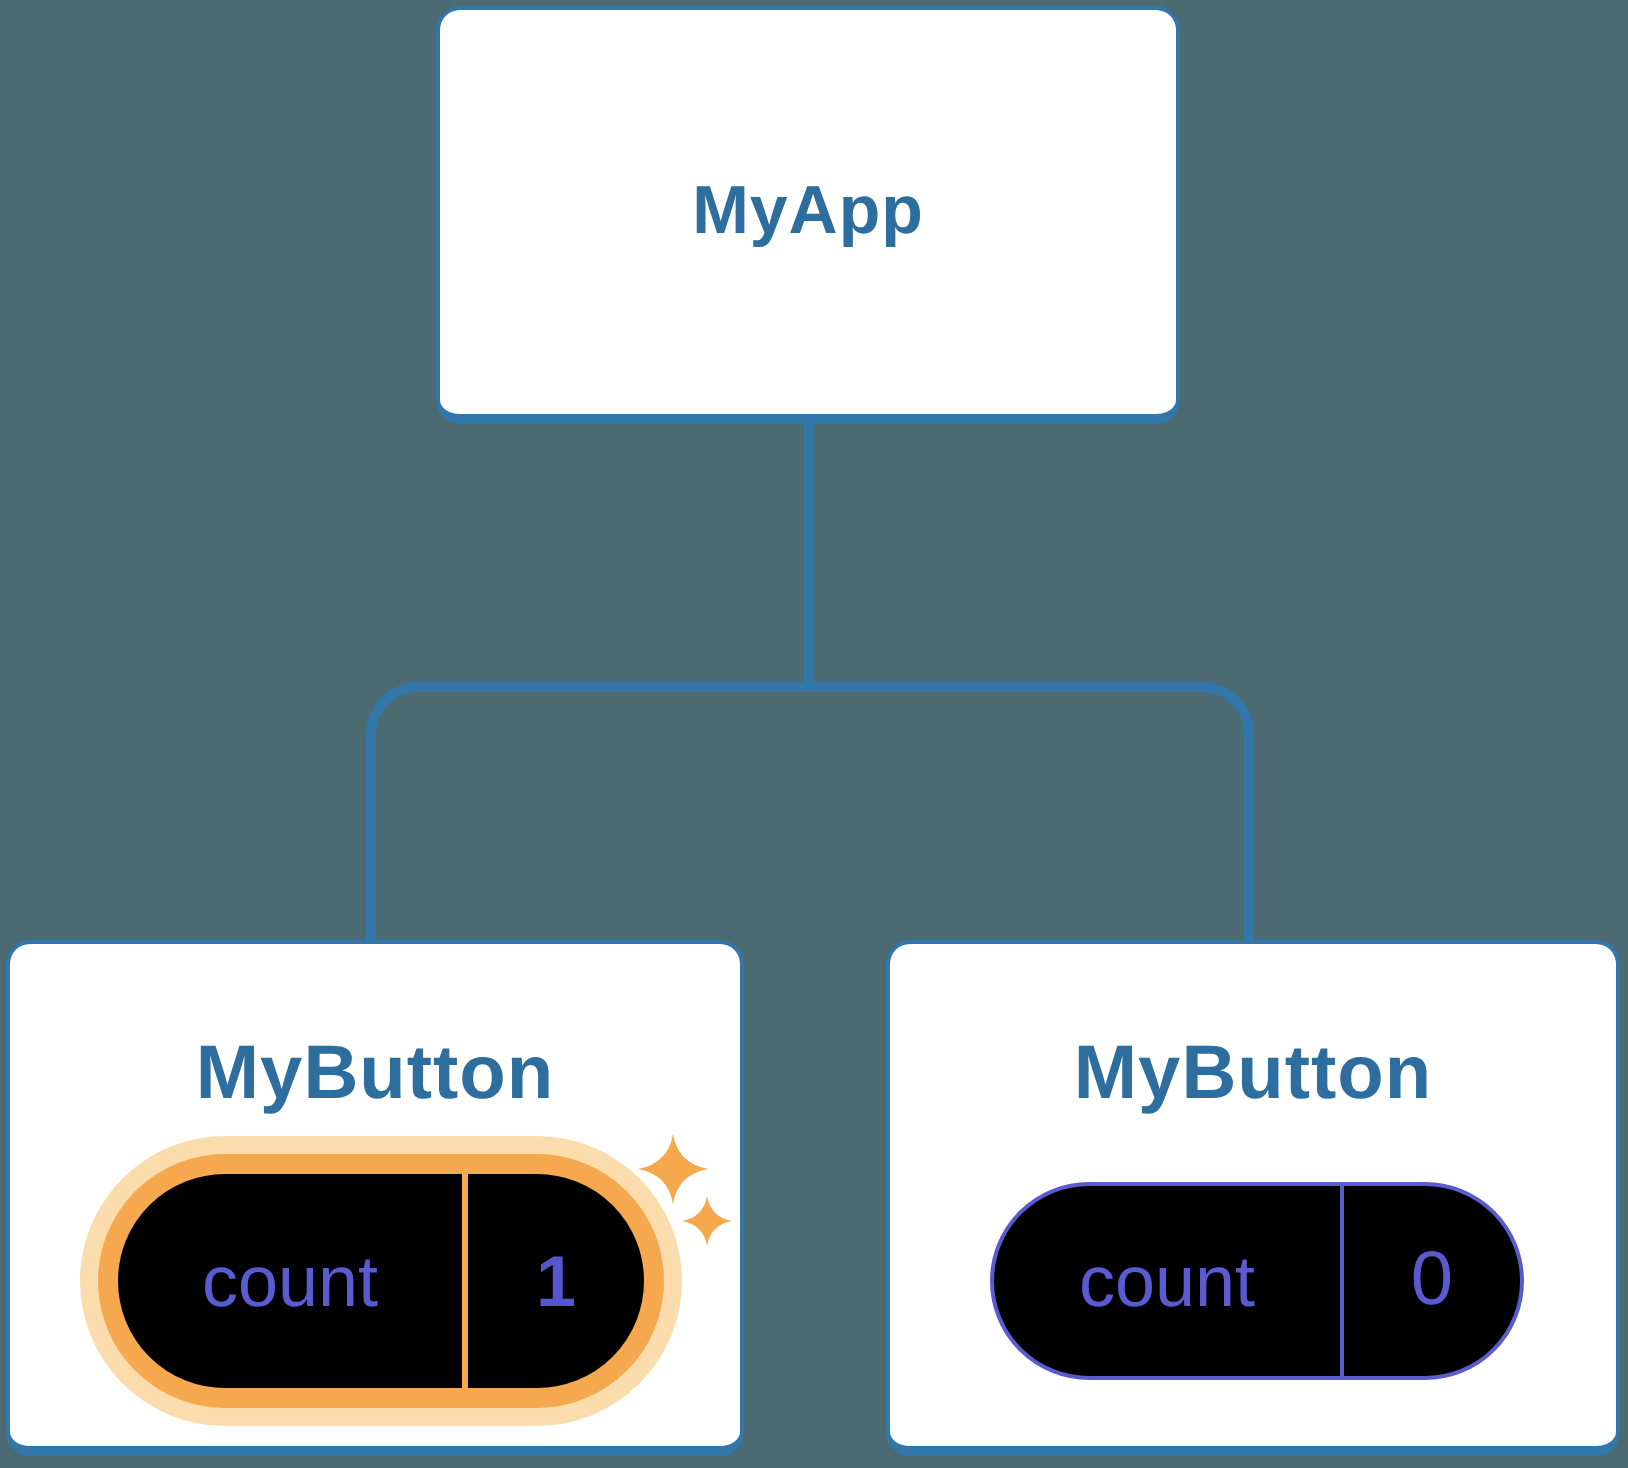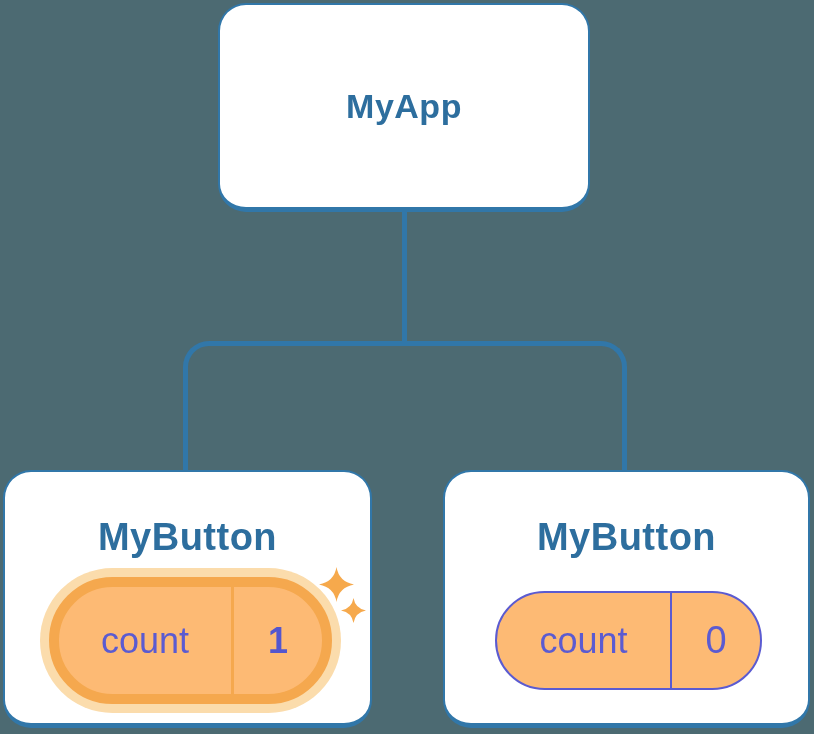--- a/index.html
+++ b/index.html
@@ -12,21 +12,21 @@
     background: #4c6a72;
     overflow: hidden;
   }
 
   
   .card {
     position: absolute;
     background: #ffffff;
     border: 2px solid #3177a9;
     border-bottom-width: 5px;
-    border-radius: 28px;
+    border-radius: 12px;
     box-sizing: border-box;
   }
   .card-root  { left: 218px; top: 3px;   width: 372px; height: 209px; }
   .card-left  { left: 3px;   top: 470px; width: 369px; height: 258px; }
   .card-right { left: 443px; top: 470px; width: 367px; height: 258px; }
 
   .node-title {
     position: absolute;
     left: 0; right: 0;
     text-align: center;
@@ -63,21 +63,21 @@
     border-radius: 26px 26px 0 0;
   }
 
   
   .pill {
     position: absolute;
     display: flex;
     align-items: stretch;
     box-sizing: border-box;
     border-radius: 999px;
-    background: #fdba74;
+    background: #000000;
     color: #5b5bd1;
     text-align: center;
   }
   .pill-section {
     display: flex;
     align-items: center;
     justify-content: center;
     font-size: 36px;
   }
   .pill-name  { flex: 0 0 auto; }

